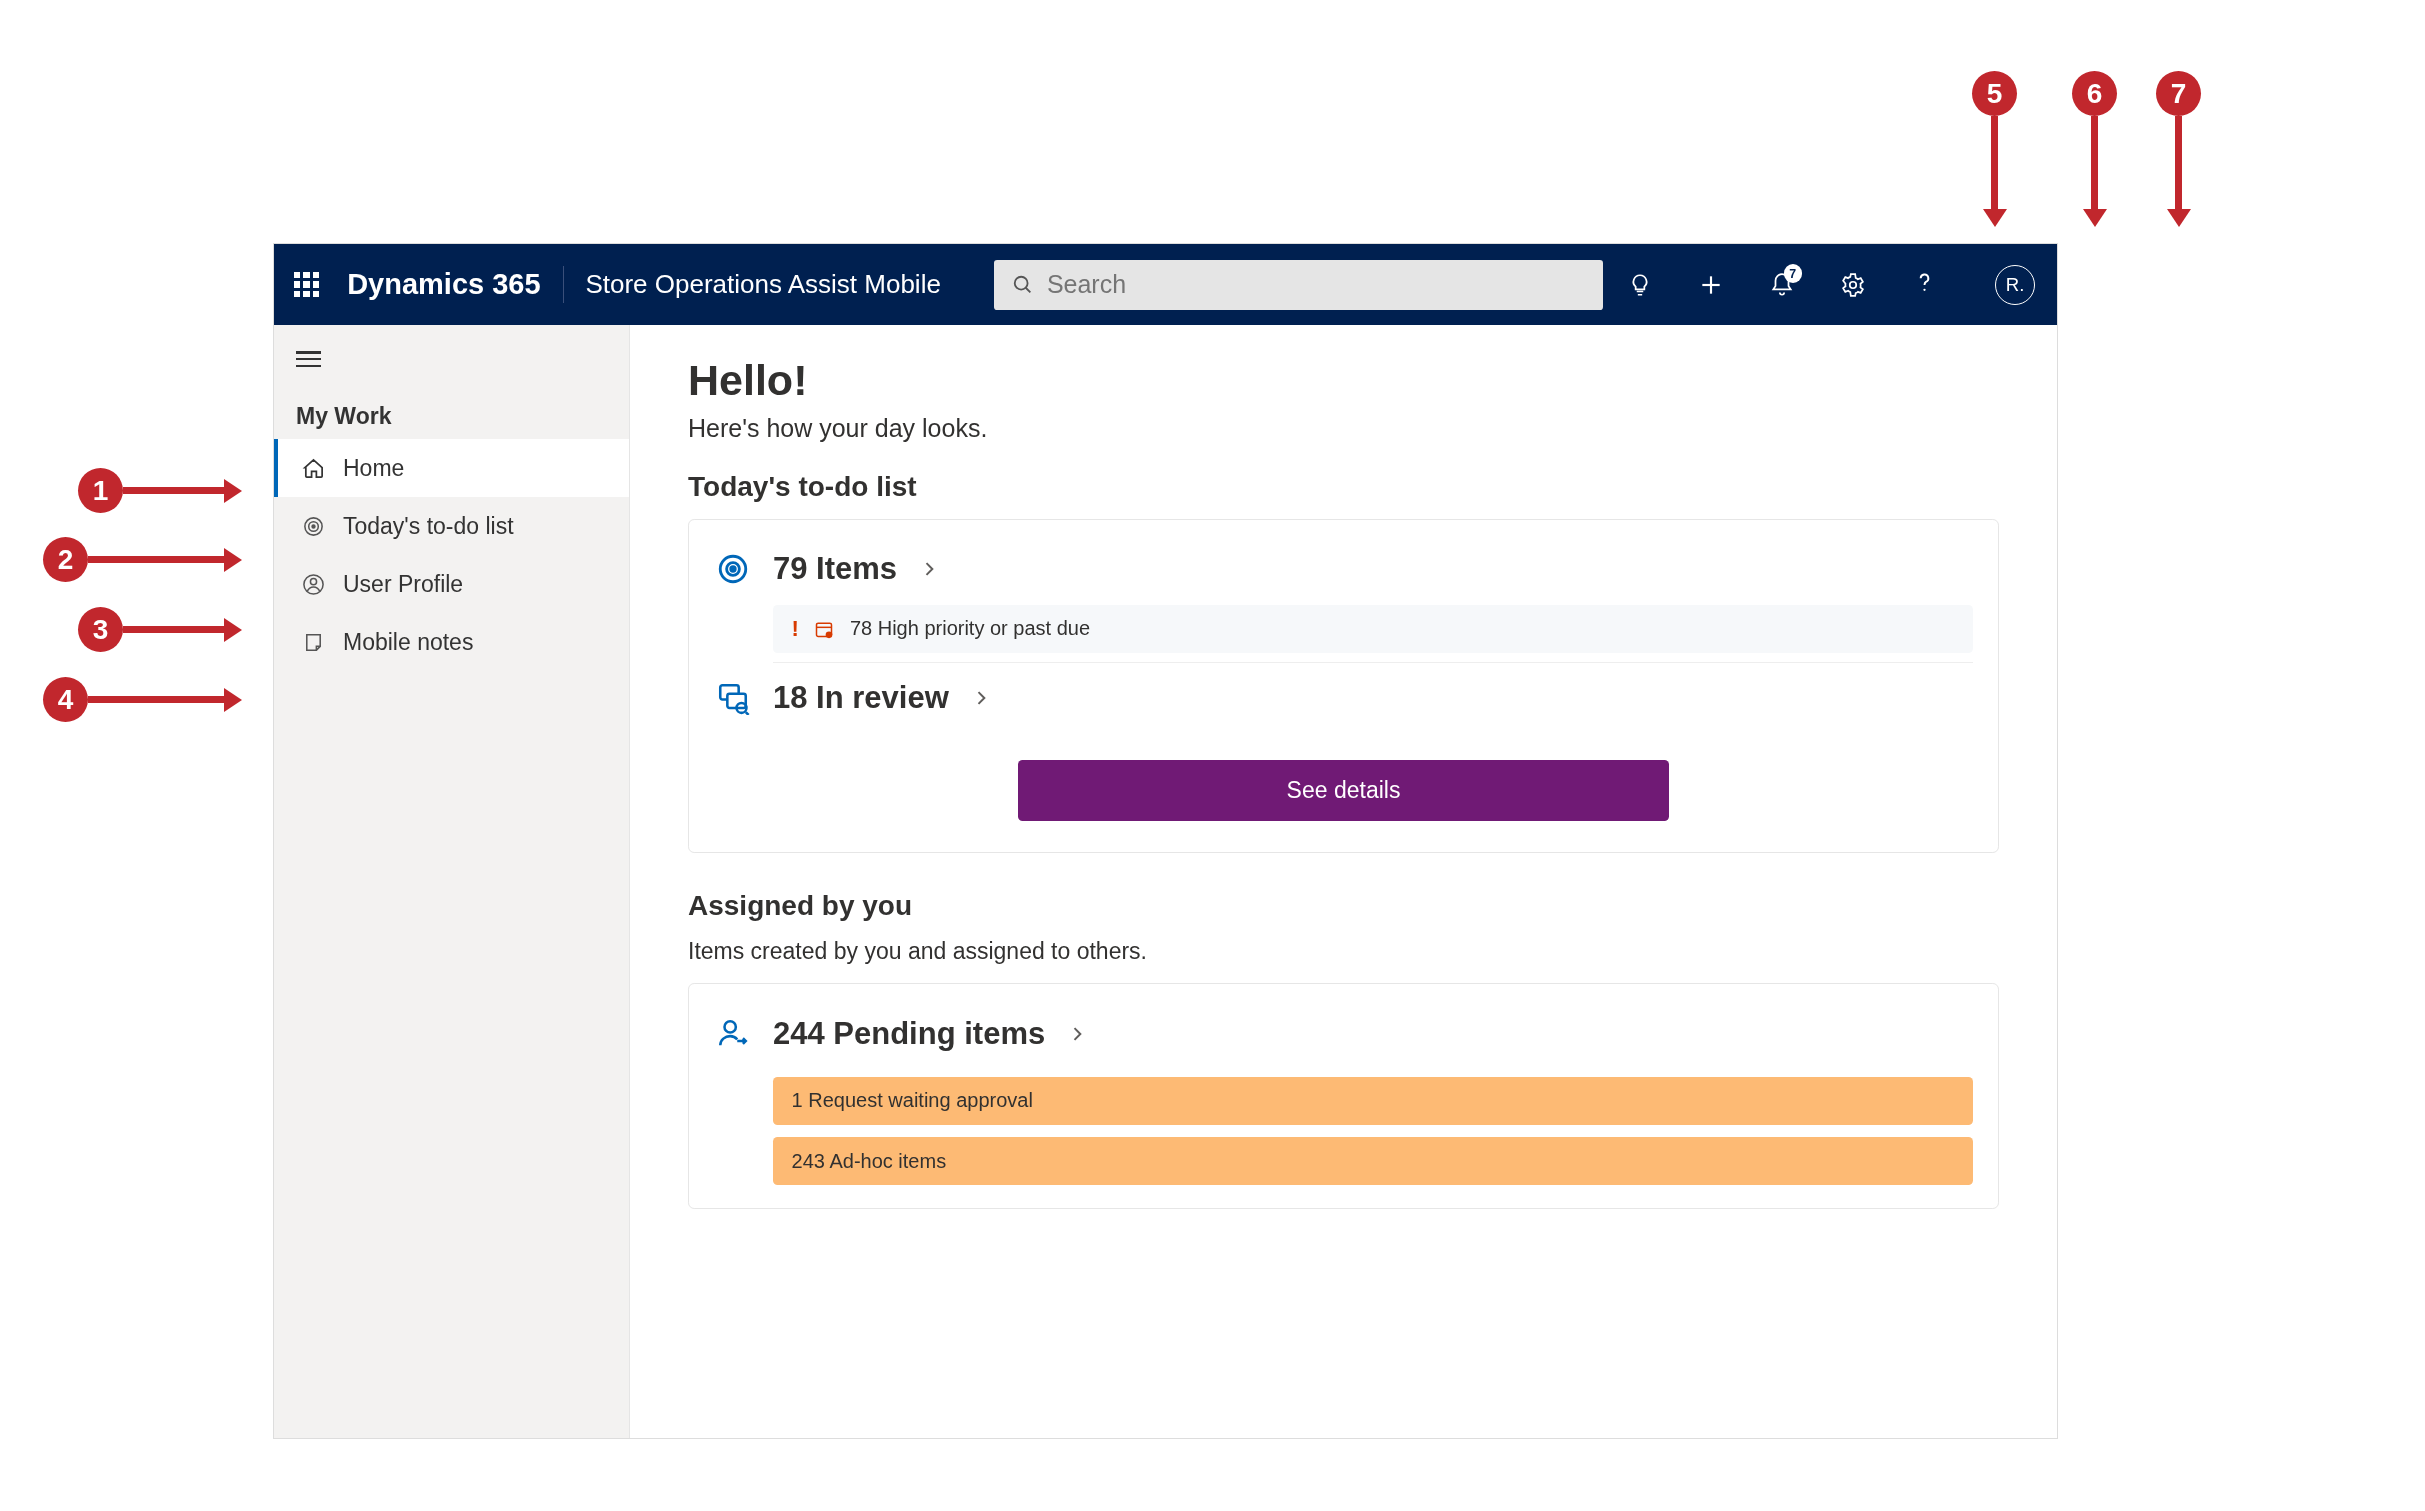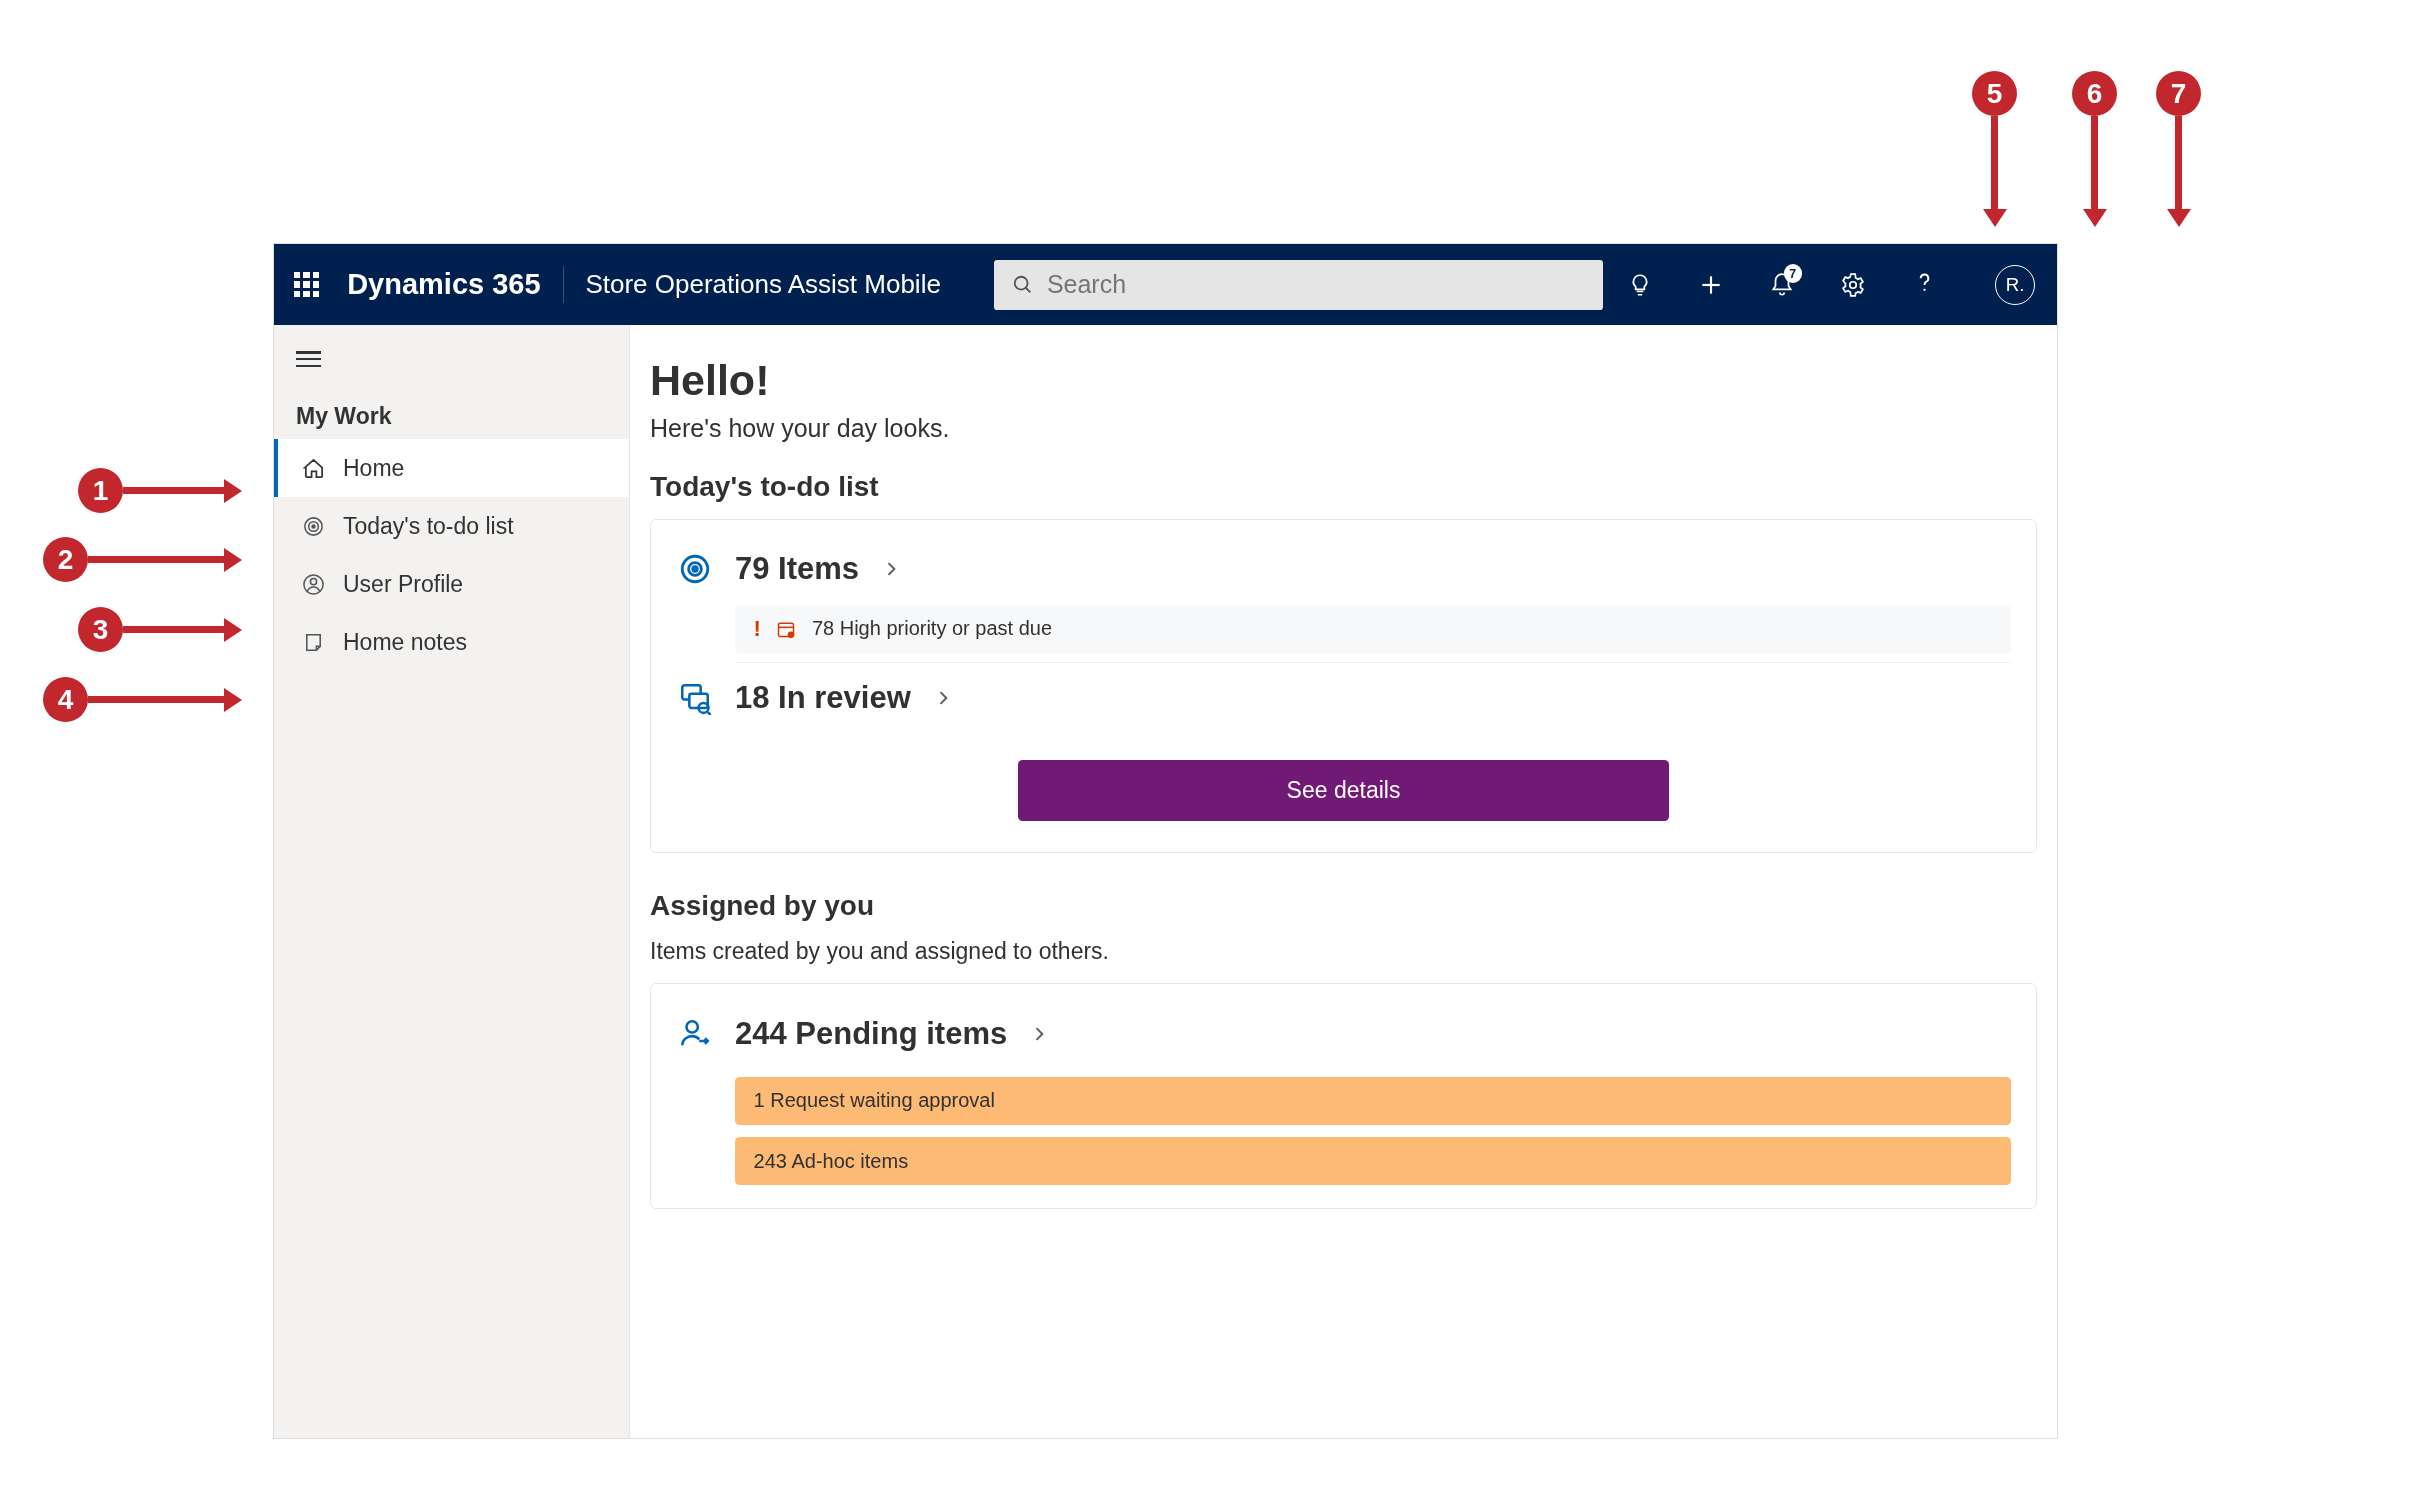--- a/index.html
+++ b/index.html
@@ -121,21 +121,21 @@
   .sidebar-section { padding: 18.6px 22px 9.3px; font-size:23px; font-weight:600; color:#333;}
   .nav-item {
     display:flex; align-items:center; gap:17px;
     padding: 15.5px 22px; font-size:23px; color:#333; cursor:pointer;
     border-left: 4.6px solid transparent;
   }
   .nav-item.active { background:#fff; border-left-color:#0067B8; }
   .nav-item .nav-ico { width:26px; height:26px; display:flex;align-items:center;justify-content:center;}
 
   .main {
-    flex:1; padding: 31px 20px; overflow:auto; color:#323130;
+    flex:1; padding: 31px 58px; overflow:auto; color:#323130;
   }
   .main h1 { font-size:43px; font-weight:700; margin-bottom:9.3px;}
   .main .subtitle { font-size:25px; margin-bottom:28px; color:#323130;}
   .main h2 { font-size:28px; font-weight:700; margin: 12.4px 0 15.5px;}
 
   .card {
     background:#fff; border:0.8px solid #e6e6e6; border-radius:6.2px;
     padding: 18.6px 25px 31px; margin-bottom: 37px;
   }
   .date-row { display:flex; align-items:center; gap:14px; color:#0067B8; font-size:22px; padding:6.2px 0 18.6px 6.2px; cursor:pointer;}
@@ -305,21 +305,21 @@
         </span>
         <span>User Profile</span>
       </div>
       <div class="nav-item">
         <span class="nav-ico">
           <svg width="23" height="23" viewBox="0 0 24 24" fill="none" stroke="#555" stroke-width="1.6">
               <path d="M5 4h14v12l-4 4H5V4z"></path>
               <path d="M15 20v-4h4"></path>
             </svg>
         </span>
-        <span>Home notes</span>
+        <span>Mobile notes</span>
       </div>
     </div>
 
     <div class="main">
       <h1>Hello!</h1>
       <div class="subtitle">Here's how your day looks.</div>
 
       <h2>Today's to-do list</h2>
       <div class="card">
 

